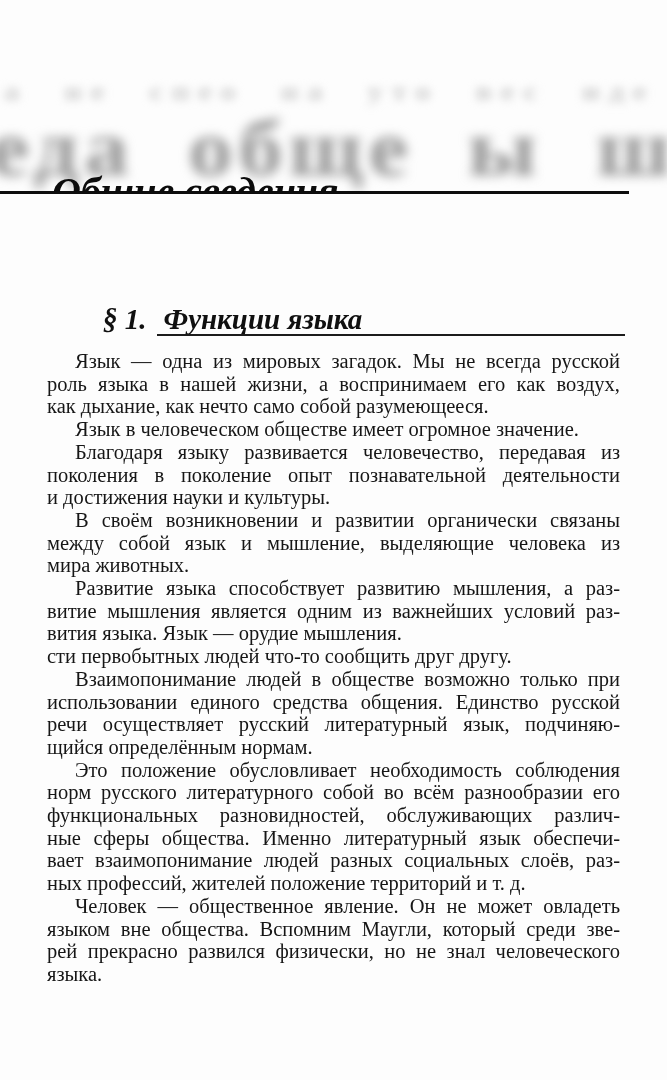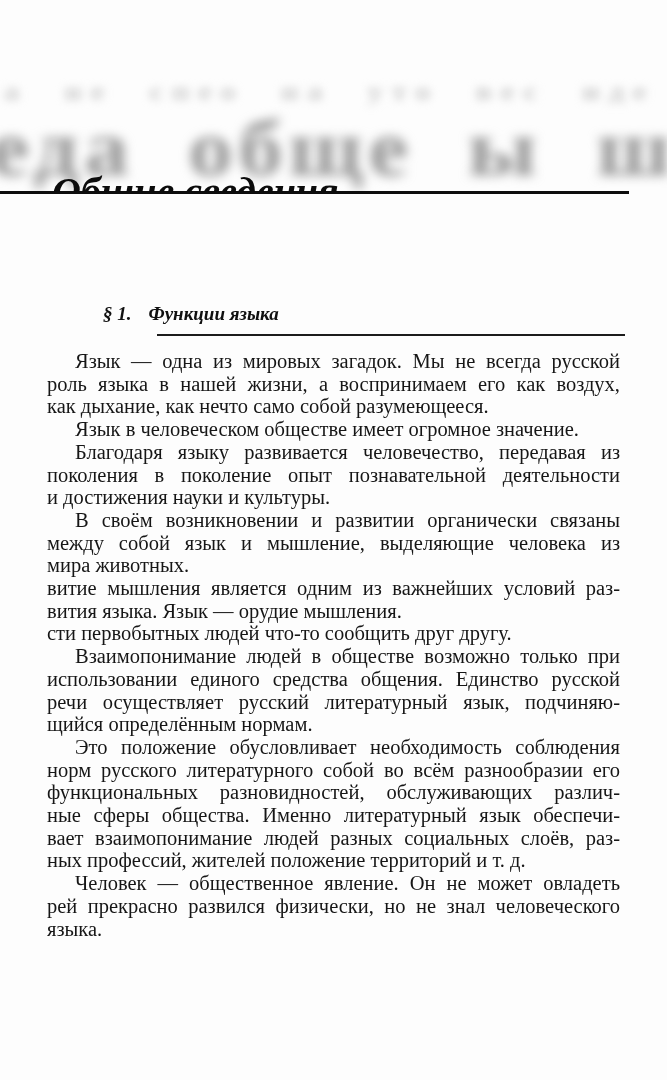--- a/index.html
+++ b/index.html
@@ -46,21 +46,21 @@
   }
   .chapter-title{
     position:absolute;left:52px;top:99px;
     font-size:40px;line-height:35px;
     font-weight:bold;font-style:italic;
     color:#0b0b0b;z-index:2;
   }
   
   .section{
     position:absolute;left:103px;top:303px;
-    font-size:19px;font-weight:bold;font-style:italic;
+    font-size:29px;font-weight:bold;font-style:italic;
     white-space:nowrap;color:#101010;
   }
   .section .num{margin-right:17px;}
   .section-underline{
     position:absolute;left:157px;top:334px;width:468px;height:2px;
     background:#1c1c1c;
   }
   
   .body-text{
     position:absolute;left:47px;top:350px;width:573px;
@@ -109,20 +109,21 @@
         <span class="line first">Благодаря языку развивается человечество, передавая из</span>
         <span class="line">поколения в поколение опыт познавательной деятельности</span>
         <span class="line last">и достижения науки и культуры.</span>
       </p>
       <p>
         <span class="line first">В своём возникновении и развитии органически связаны</span>
         <span class="line">между собой язык и мышление, выделяющие человека из</span>
         <span class="line last">мира животных.</span>
       </p>
       <p>
+        <span class="line first">Развитие языка способствует развитию мышления, а раз-</span>
         <span class="line">витие мышления является одним из важнейших условий раз-</span>
         <span class="line last">вития языка. Язык — орудие мышления.</span>
       </p>
       <p>
         <span class="line last">сти первобытных людей что-то сообщить друг другу.</span>
       </p>
       <p>
         <span class="line first">Взаимопонимание людей в обществе возможно только при</span>
         <span class="line">использовании единого средства общения. Единство русской</span>
         <span class="line">речи осуществляет русский литературный язык, подчиняю-</span>
@@ -131,18 +132,19 @@
       <p>
         <span class="line first">Это положение обусловливает необходимость соблюдения</span>
         <span class="line">норм русского литературного собой во всём разнообразии его</span>
         <span class="line">функциональных разновидностей, обслуживающих различ-</span>
         <span class="line">ные сферы общества. Именно литературный язык обеспечи-</span>
         <span class="line">вает взаимопонимание людей разных социальных слоёв, раз-</span>
         <span class="line last">ных профессий, жителей положение территорий и т. д.</span>
       </p>
       <p>
         <span class="line first">Человек — общественное явление. Он не может овладеть</span>
+        <span class="line">языком вне общества. Вспомним Маугли, который среди зве-</span>
         <span class="line">рей прекрасно развился физически, но не знал человеческого</span>
         <span class="line last">языка.</span>
       </p>
     </div>
 
 </div>
 
 </body></html>

